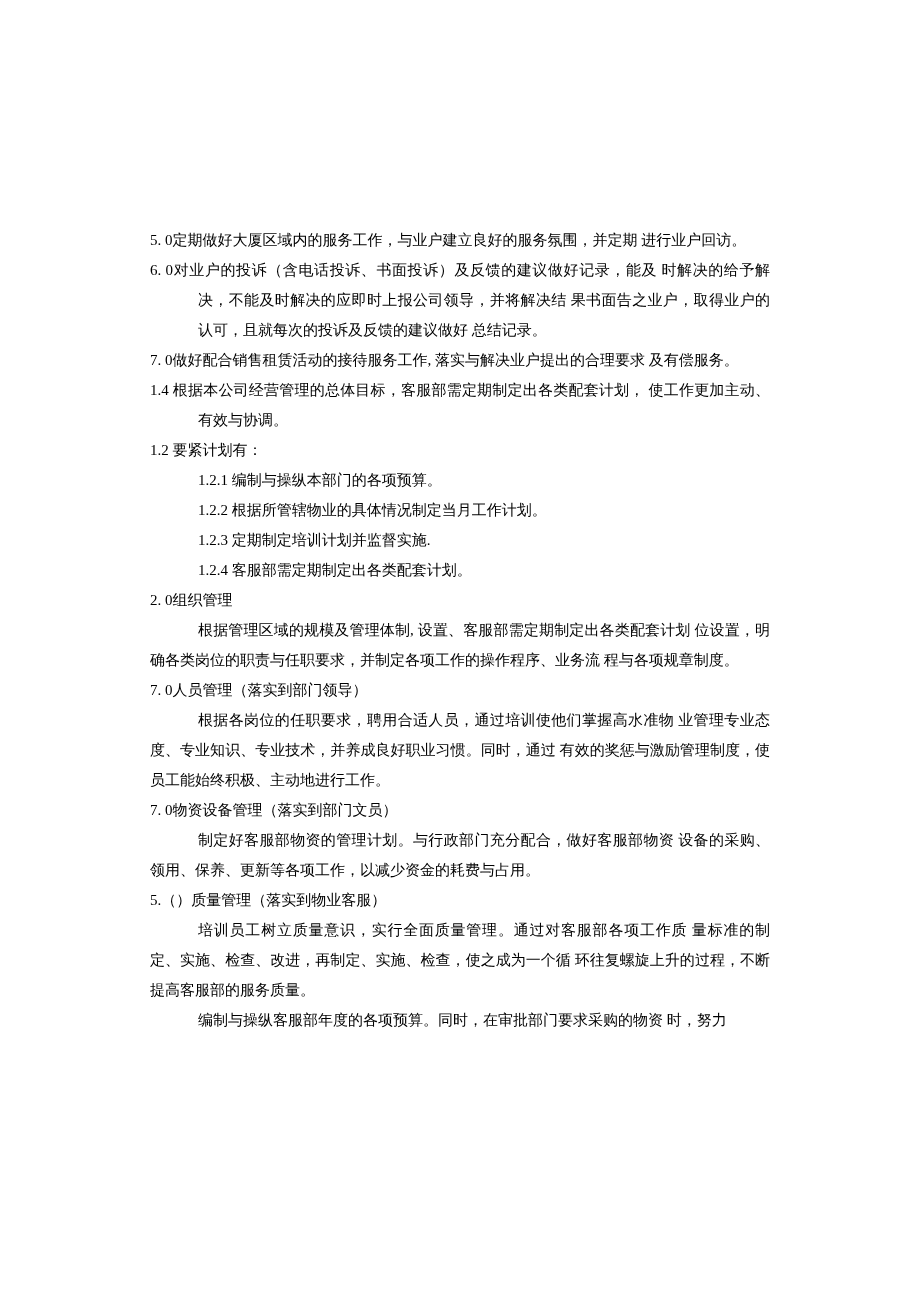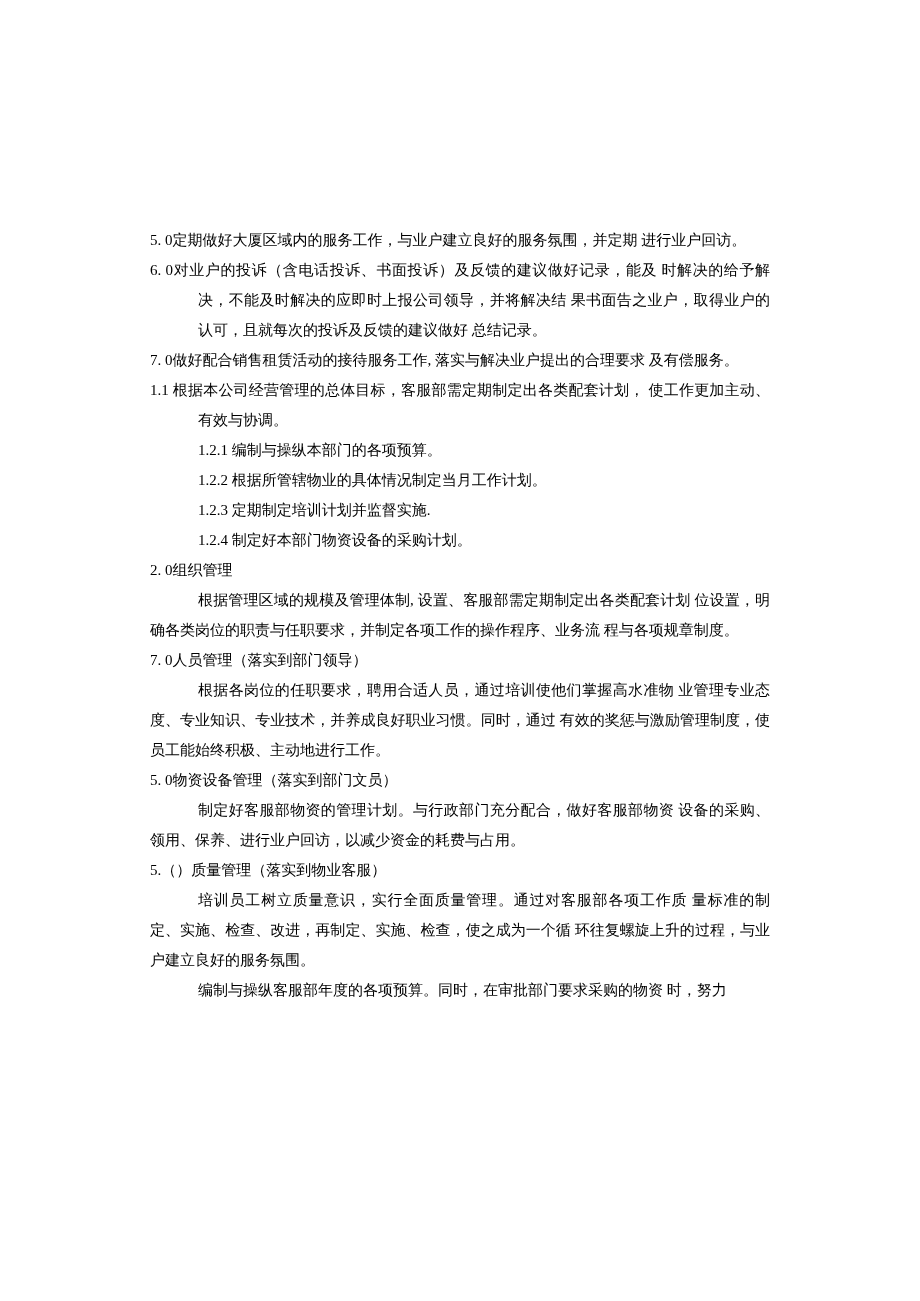--- a/index.html
+++ b/index.html
@@ -36,28 +36,29 @@
   }
 </style>
 </head>
 <body>
 
 <div class="page">
   <div id="content">
       <p class="para hang">5. 0定期做好大厦区域内的服务工作，与业户建立良好的服务氛围，并定期  进行业户回访。</p>
       <p class="para hang">6. 0对业户的投诉（含电话投诉、书面投诉）及反馈的建议做好记录，能及  时解决的给予解决，不能及时解决的应即时上报公司领导，并将解决结    果书面告之业户，取得业户的认可，且就每次的投诉及反馈的建议做好 总结记录。</p>
       <p class="para">7.  0做好配合销售租赁活动的接待服务工作, 落实与解决业户提出的合理要求 及有偿服务。</p>
-      <p class="para hang">1.1 根据本公司经营管理的总体目标，客服部需定期制定出各类配套计划，  使工作更加主动、有效与协调。</p>
+      <p class="para hang">1.4 根据本公司经营管理的总体目标，客服部需定期制定出各类配套计划，  使工作更加主动、有效与协调。</p>
+      <p class="para">1.2   要紧计划有：</p>
       <p class="para indent1">1.2.1   编制与操纵本部门的各项预算。</p>
       <p class="para indent1">1.2.2   根据所管辖物业的具体情况制定当月工作计划。</p>
       <p class="para indent1">1.2.3   定期制定培训计划并监督实施.</p>
-      <p class="para indent1">1.2.4   制定好本部门物资设备的采购计划。</p>
+      <p class="para indent1">1.2.4   客服部需定期制定出各类配套计划。</p>
       <p class="para">2. 0组织管理</p>
       <p class="para run-indent">根据管理区域的规模及管理体制, 设置、客服部需定期制定出各类配套计划 位设置，明确各类岗位的职责与任职要求，并制定各项工作的操作程序、业务流 程与各项规章制度。</p>
       <p class="para">7. 0人员管理（落实到部门领导）</p>
       <p class="para run-indent">根据各岗位的任职要求，聘用合适人员，通过培训使他们掌握高水准物 业管理专业态度、专业知识、专业技术，并养成良好职业习惯。同时，通过 有效的奖惩与激励管理制度，使员工能始终积极、主动地进行工作。</p>
-      <p class="para">5. 0物资设备管理（落实到部门文员）</p>
-      <p class="para run-indent">制定好客服部物资的管理计划。与行政部门充分配合，做好客服部物资 设备的采购、领用、保养、进行业户回访，以减少资金的耗费与占用。</p>
+      <p class="para">7. 0物资设备管理（落实到部门文员）</p>
+      <p class="para run-indent">制定好客服部物资的管理计划。与行政部门充分配合，做好客服部物资 设备的采购、领用、保养、更新等各项工作，以减少资金的耗费与占用。</p>
       <p class="para">5.（）质量管理（落实到物业客服）</p>
-      <p class="para run-indent">培训员工树立质量意识，实行全面质量管理。通过对客服部各项工作质 量标准的制定、实施、检查、改进，再制定、实施、检查，使之成为一个循 环往复螺旋上升的过程，与业户建立良好的服务氛围。</p>
+      <p class="para run-indent">培训员工树立质量意识，实行全面质量管理。通过对客服部各项工作质 量标准的制定、实施、检查、改进，再制定、实施、检查，使之成为一个循 环往复螺旋上升的过程，不断提高客服部的服务质量。</p>
       <p class="para run-indent">编制与操纵客服部年度的各项预算。同时，在审批部门要求采购的物资 时，努力</p>
     </div>
 </div>
 
 </body></html>

